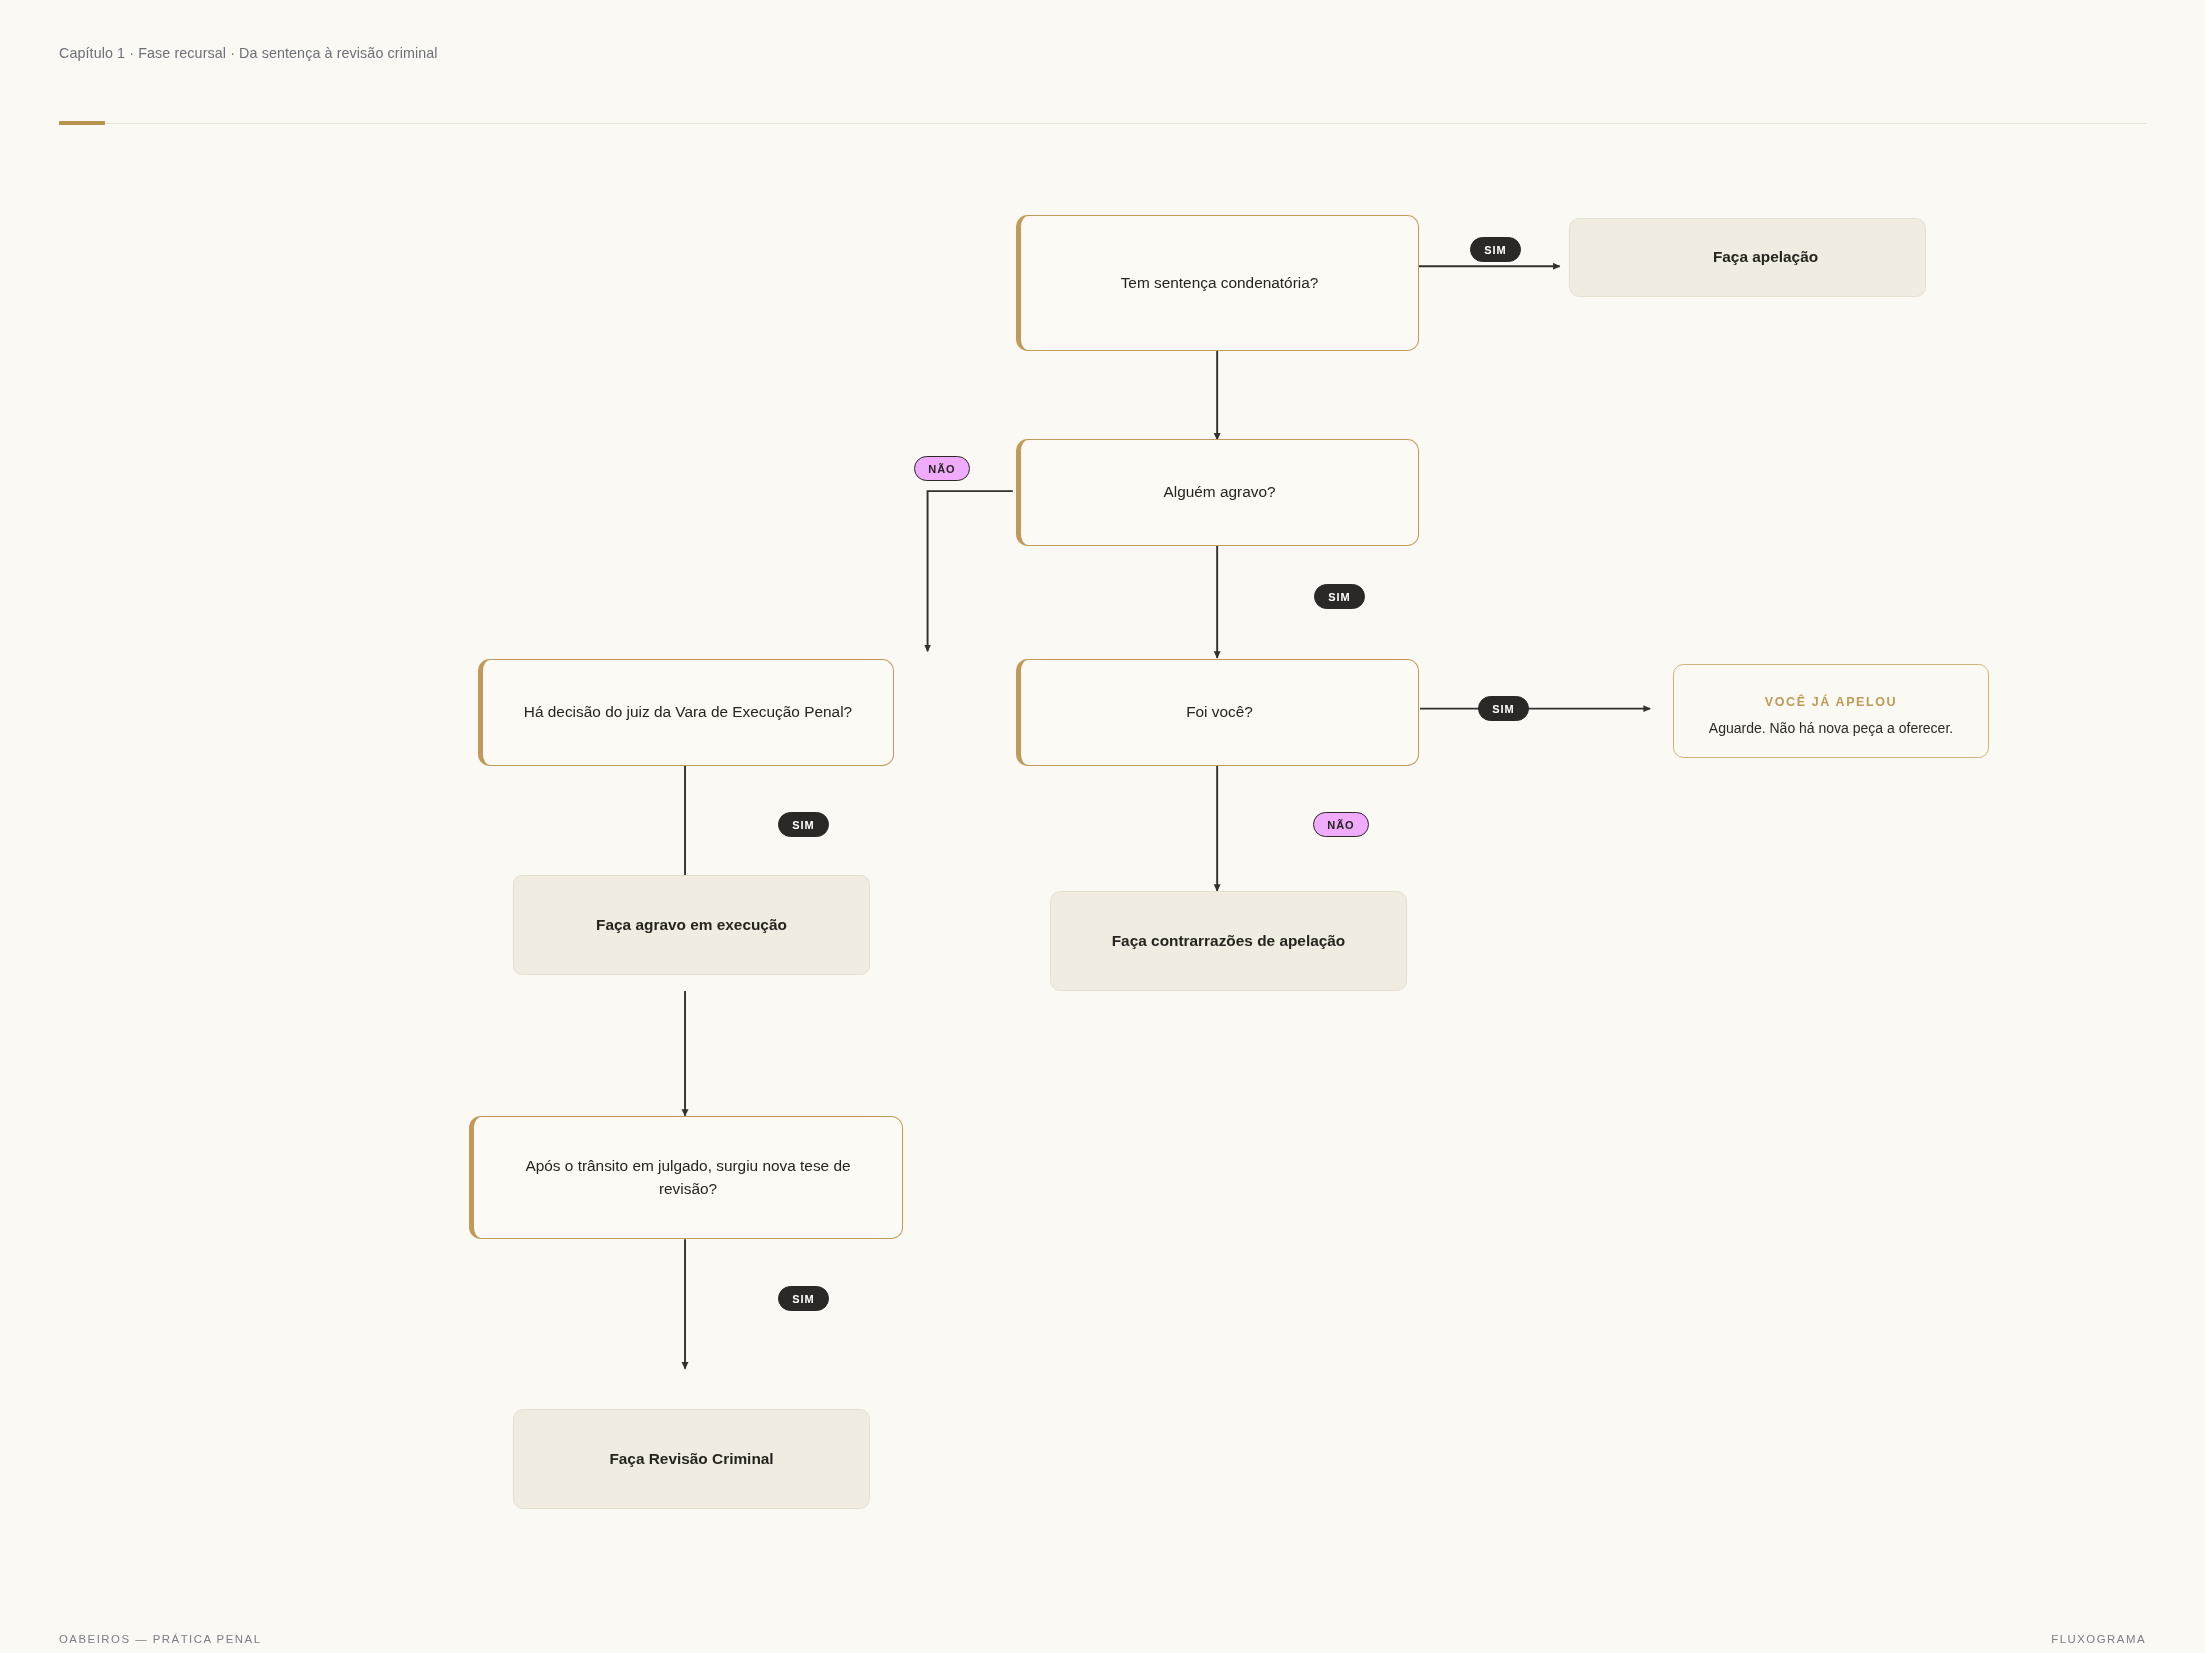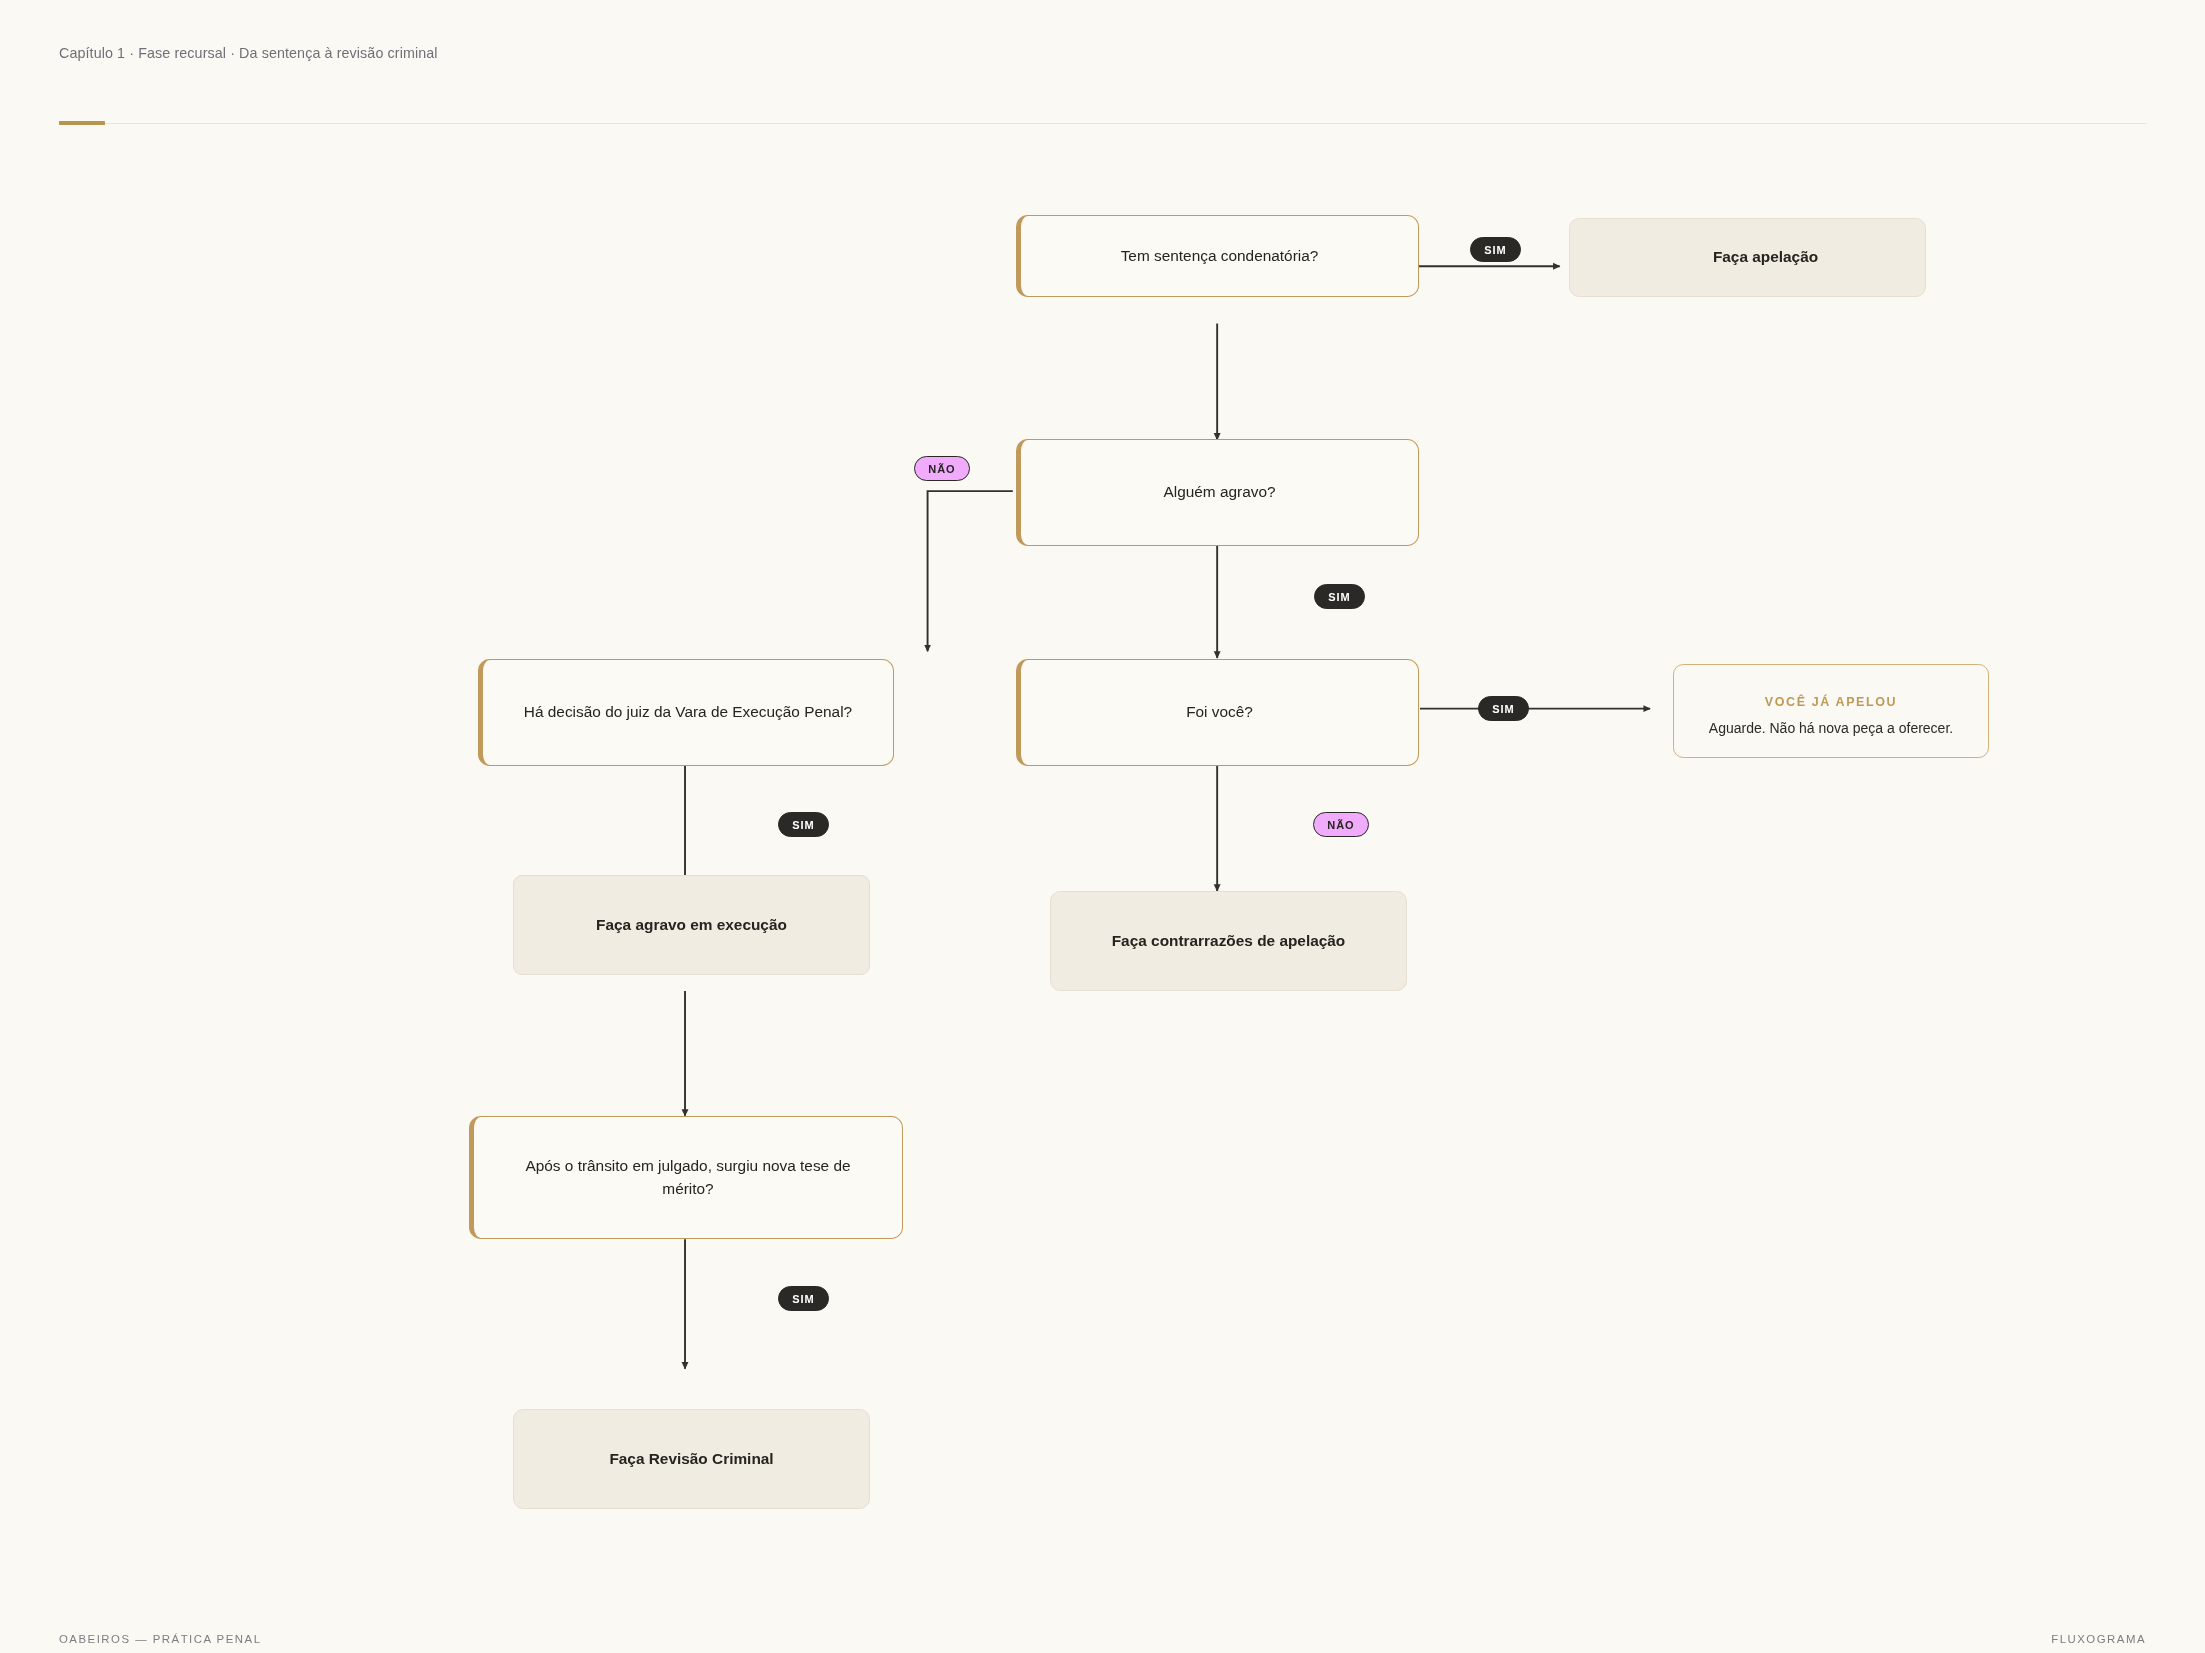--- a/index.html
+++ b/index.html
@@ -205,21 +205,21 @@
         <path d="M1656,1040 L1656,1212"></path>
 
         <path d="M932,1040 L932,1212"></path>
 
         <path d="M932,1348 L932,1518"></path>
 
         <path d="M932,1686 L932,1862"></path>
       </g>
     </svg>
 
-    <div class="node decision" style="left:1016px; top:215px; width:403px; height:82px;">
+    <div class="node decision" style="left:1016px; top:215px; width:403px; height:136px;">
       <span class="node-text">Tem sentença condenatória?</span>
     </div>
 
     <div class="node action" style="left:1569px; top:218px; width:357px; height:79px;padding-left:36px;">
       <span class="node-text">Faça apelação</span>
     </div>
 
     <div class="node decision" style="left:1016px; top:439px; width:403px; height:107px;">
       <span class="node-text">Alguém agravo?</span>
     </div>
@@ -239,21 +239,21 @@
 
     <div class="node action" style="left:513px; top:875px; width:357px; height:100px;border-radius:9px;">
       <span class="node-text">Faça agravo em execução</span>
     </div>
 
     <div class="node action" style="left:1050px; top:891px; width:357px; height:100px;">
       <span class="node-text">Faça contrarrazões de apelação</span>
     </div>
 
     <div class="node decision" style="left:469px; top:1116px; width:434px; height:123px;">
-      <span class="node-text">Após o trânsito em julgado, surgiu nova tese de mérito?</span>
+      <span class="node-text">Após o trânsito em julgado, surgiu nova tese de revisão?</span>
     </div>
 
     <div class="node action" style="left:513px; top:1369px; width:357px; height:100px;margin-top:40px;">
       <span class="node-text">Faça Revisão Criminal</span>
     </div>
 
     <div class="edge-label yes" style="left:1470px; top:237px;">
       <span>SIM</span>
     </div>
 

